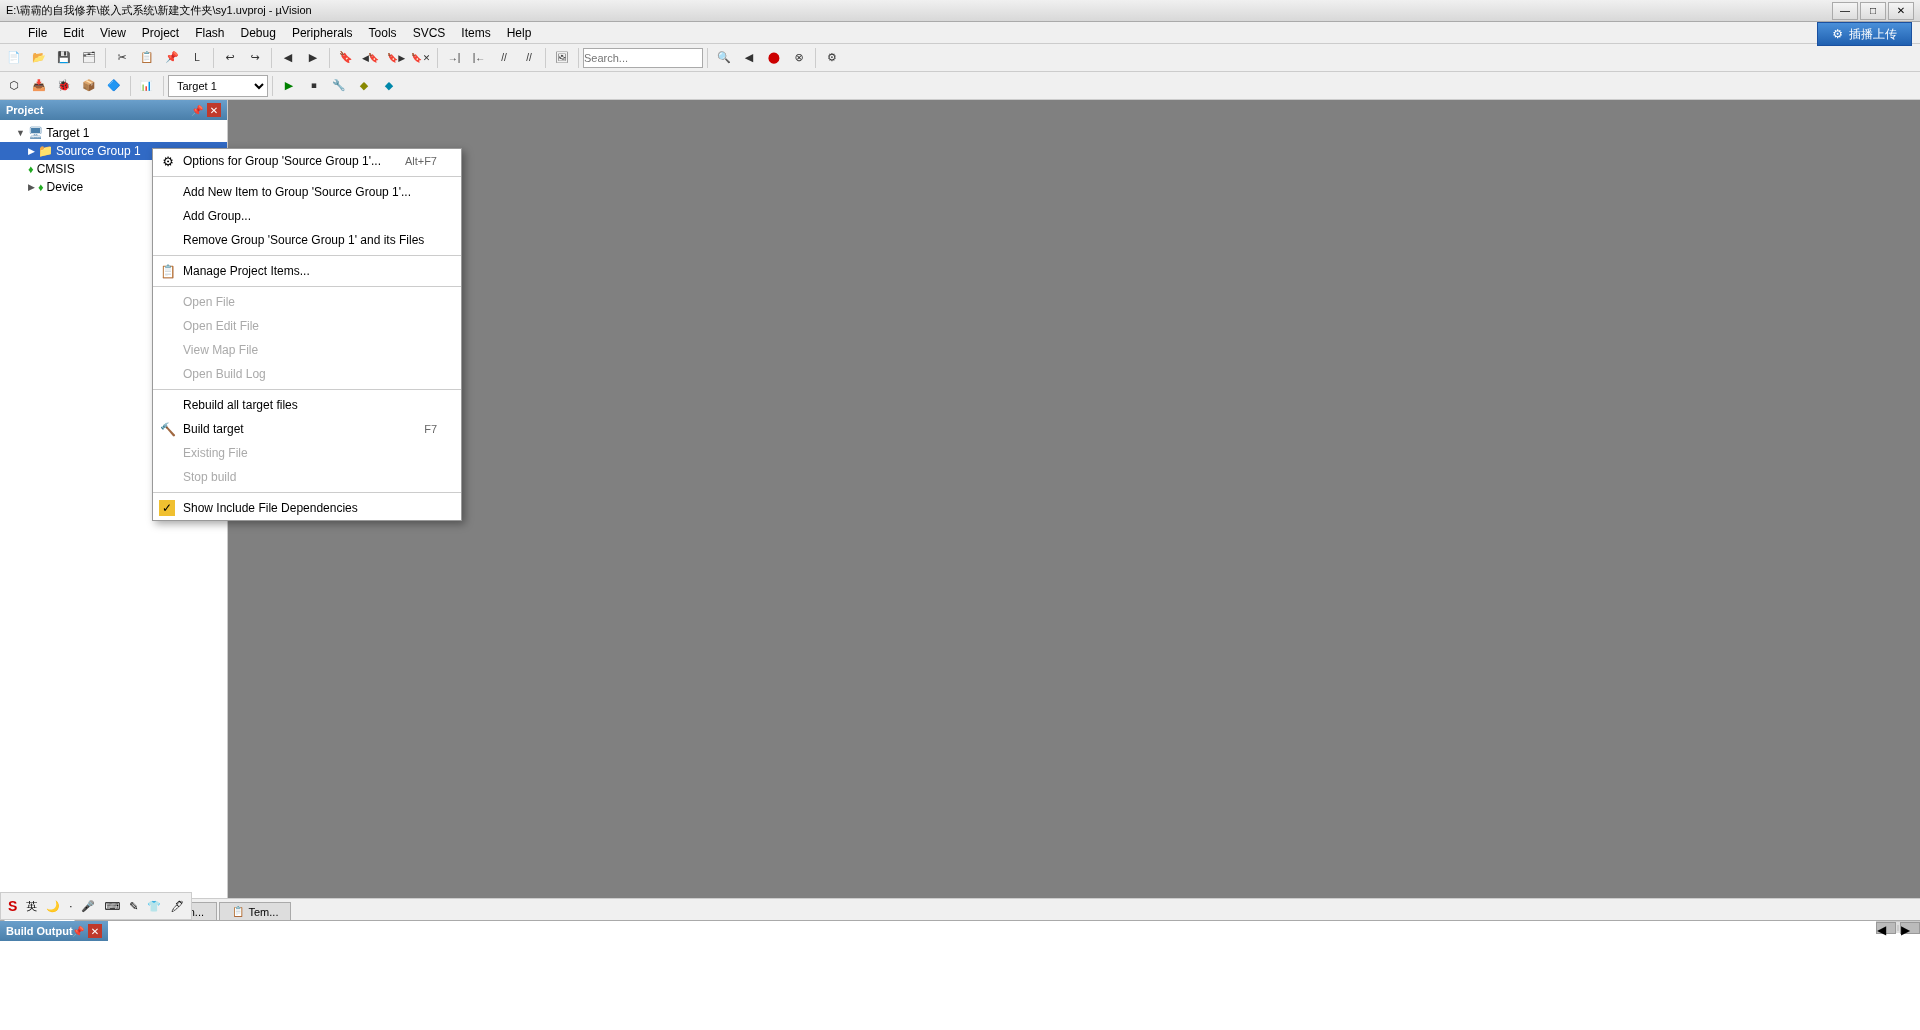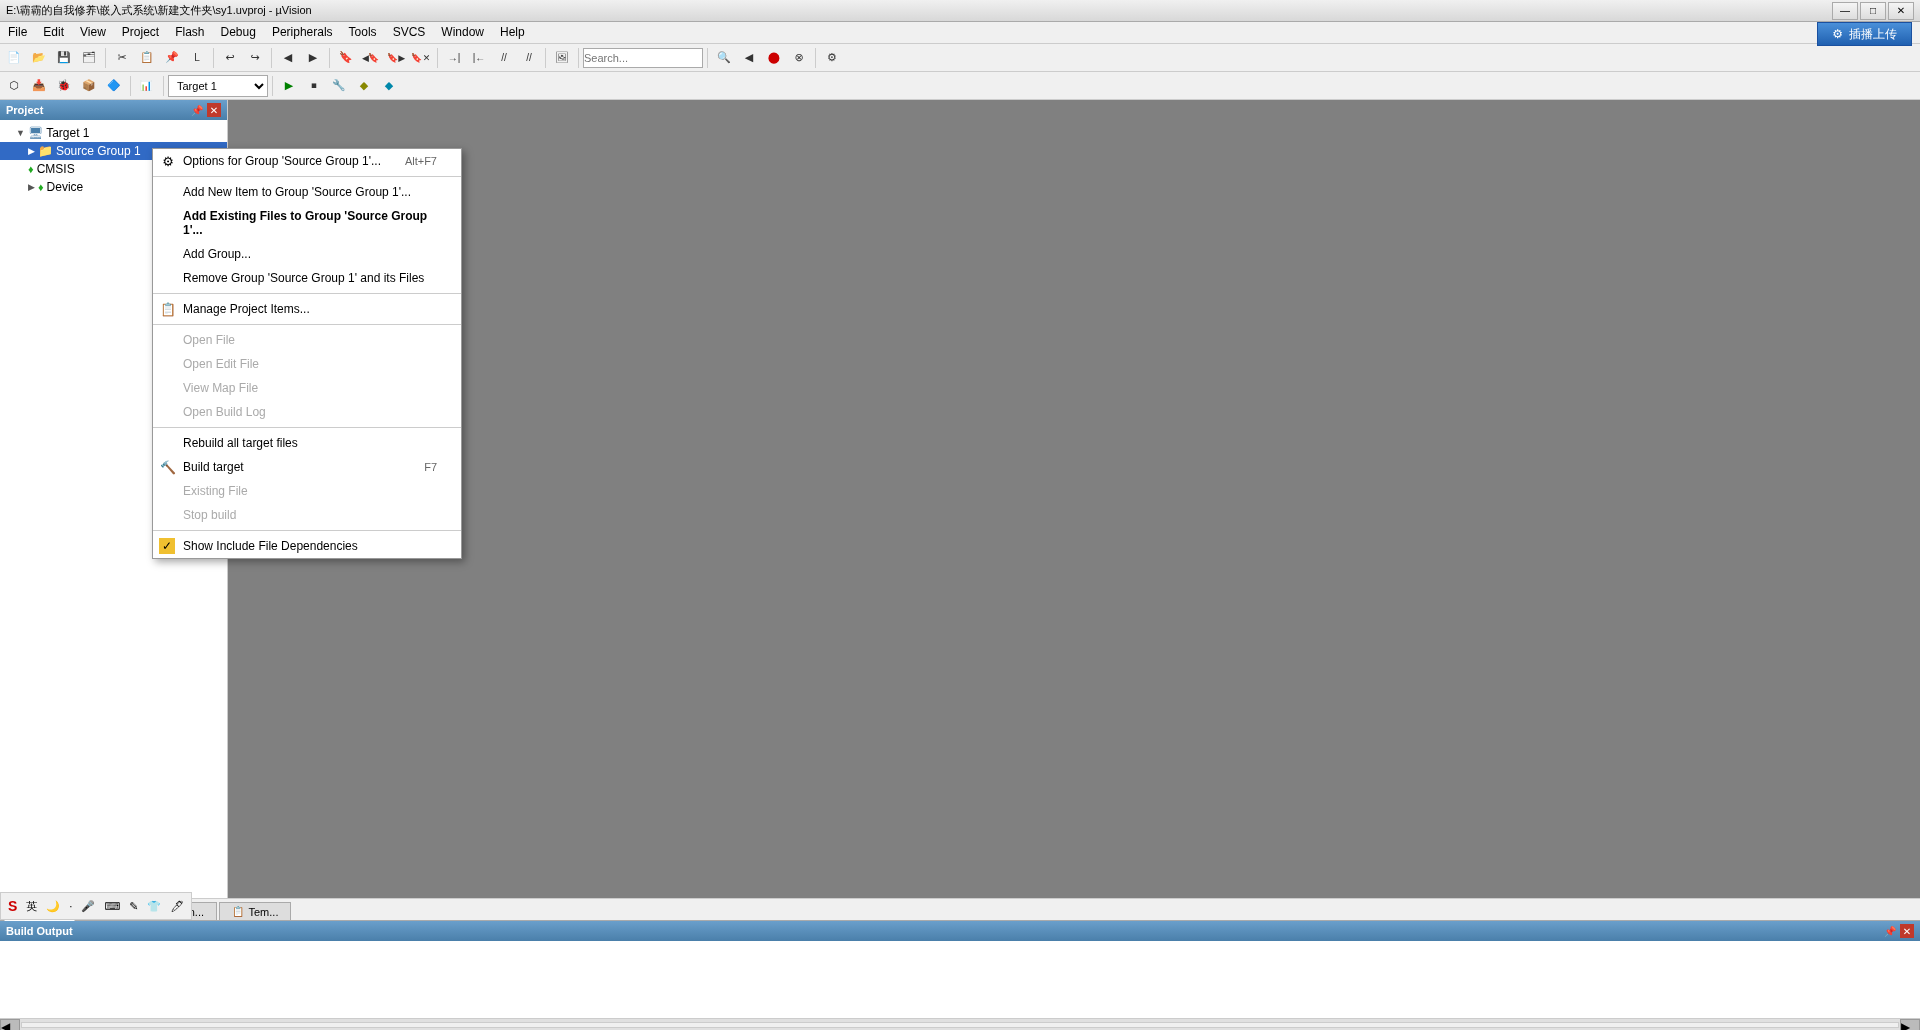--- a/index.html
+++ b/index.html
@@ -39,23 +39,23 @@
       align-items: center;
       justify-content: center;
       color: #000;
     }
 
     
     #menu-bar {
       background: #f0f0f0;
       height: 22px;
       display: flex;
-      align-items: flex-end;
+      align-items: center;
       border-bottom: 1px solid #ccc;
-      padding: 0 0;
+      padding: 0 20px;
       gap: 0;
     }
     .menu-item {
       padding: 2px 8px;
       font-size: 12px;
       cursor: pointer;
       height: 22px;
       display: flex;
       align-items: center;
       color: #000;
@@ -246,21 +246,21 @@
       margin-right: 4px;
       font-size: 10px;
     }
 
     
     #build-output {
       height: 110px;
       background: white;
       border-top: 1px solid #aaa;
       display: flex;
-      flex-direction: column;
+      flex-direction: row;
     }
     #build-output-header {
       background: linear-gradient(to bottom, #6a9fcb, #4a7faa);
       color: white;
       padding: 2px 6px;
       font-size: 11px;
       font-weight: bold;
       display: flex;
       align-items: center;
       justify-content: space-between;
@@ -345,21 +345,21 @@
 <div id="menu-bar">
   <div class="menu-item">File</div>
   <div class="menu-item">Edit</div>
   <div class="menu-item">View</div>
   <div class="menu-item">Project</div>
   <div class="menu-item">Flash</div>
   <div class="menu-item">Debug</div>
   <div class="menu-item">Peripherals</div>
   <div class="menu-item">Tools</div>
   <div class="menu-item">SVCS</div>
-  <div class="menu-item">Window</div>
+  <div class="menu-item">Items</div>
   <div class="menu-item">Help</div>
 </div>
 
 <div id="toolbar1">
 
   <button class="tb-btn" title="New">📄</button>
   <button class="tb-btn" title="Open">📂</button>
   <button class="tb-btn" title="Save">💾</button>
   <button class="tb-btn" title="Save All">🗂</button>
   <div class="tb-sep"></div>
@@ -463,23 +463,20 @@
     <span class="cm-icon" style="font-size:13px;">⚙</span>
     <span>Options for Group 'Source Group 1'...</span>
     <span class="cm-shortcut">Alt+F7</span>
   </div>
   <div class="cm-separator"></div>
 
   <div class="cm-item">
     <span>Add New  Item to Group 'Source Group 1'...</span>
   </div>
 
-  <div class="cm-item bold-item">
-    <span style="font-weight:bold;">Add Existing Files to Group 'Source Group 1'...</span>
-  </div>
 
   <div class="cm-item">
     <span>Add Group...</span>
   </div>
 
   <div class="cm-item">
     <span>Remove Group 'Source Group 1' and its Files</span>
   </div>
   <div class="cm-separator"></div>
 

